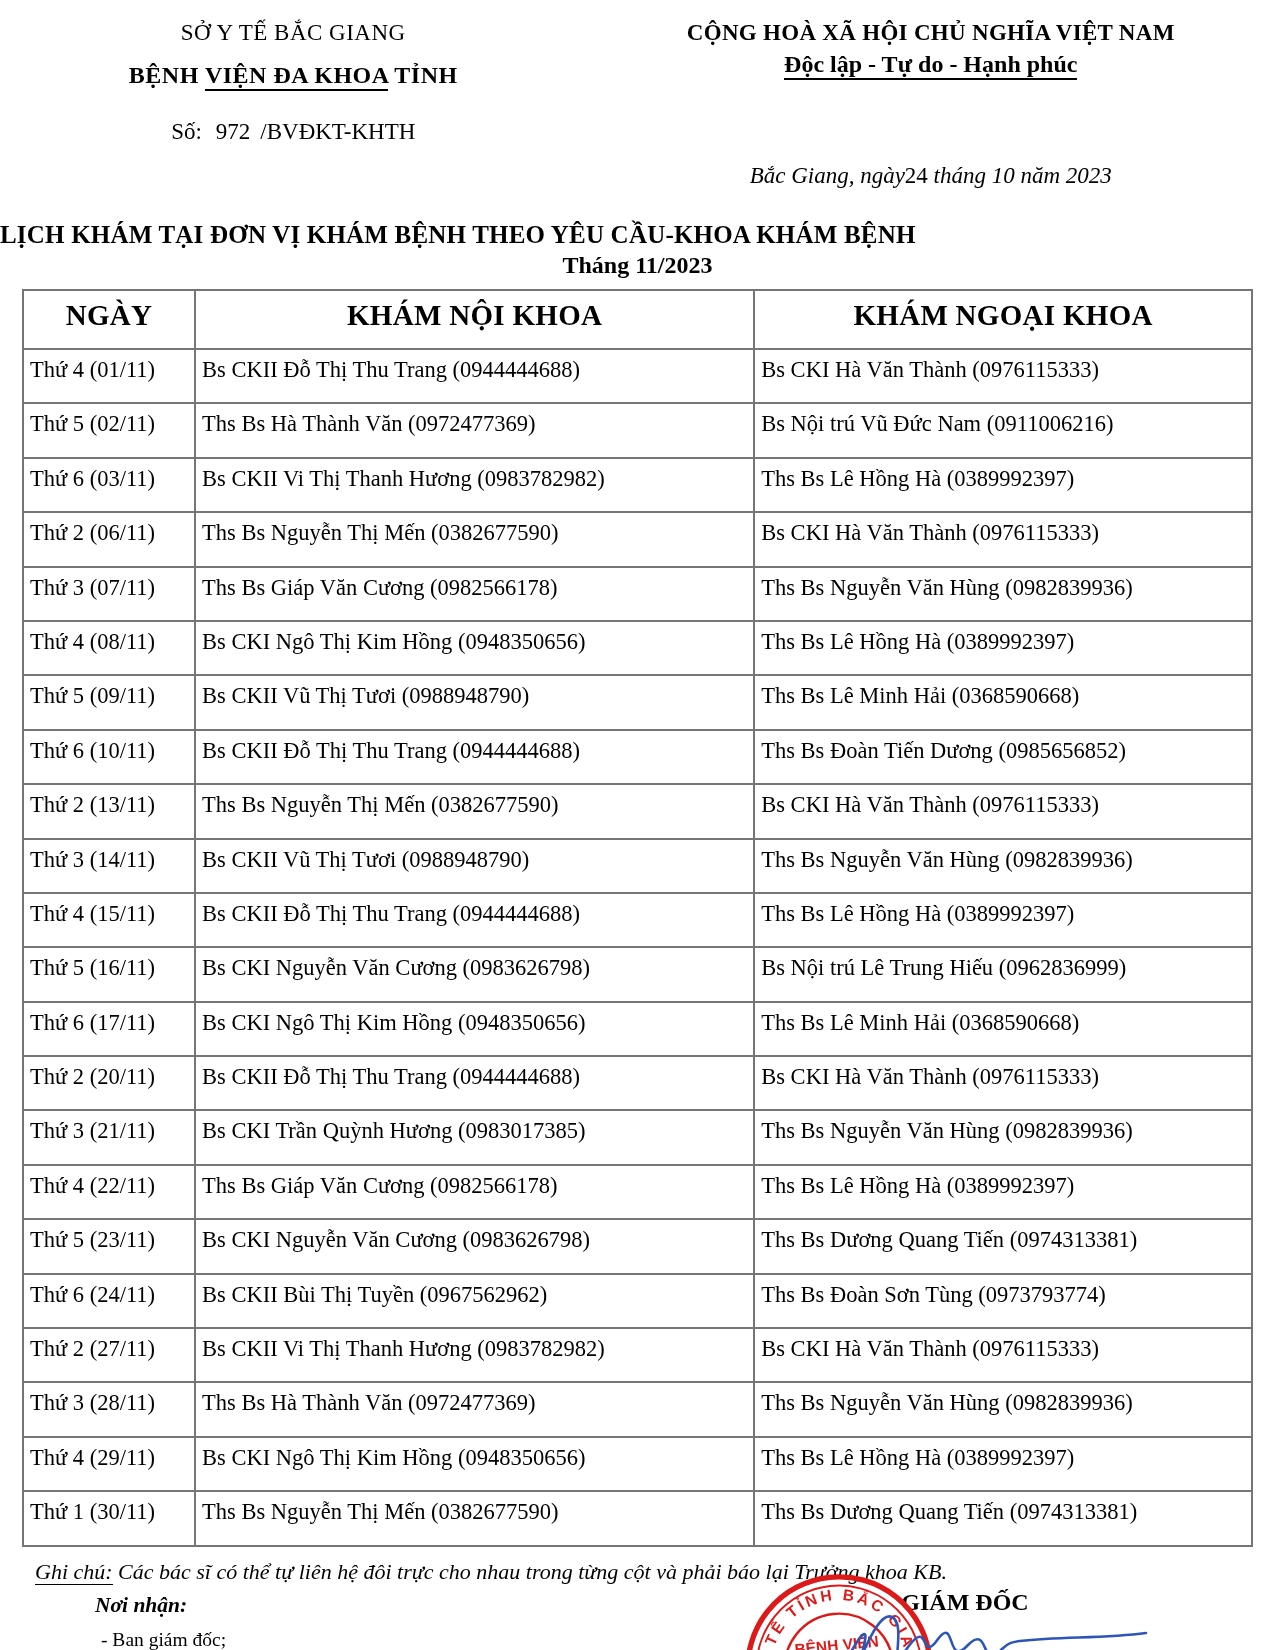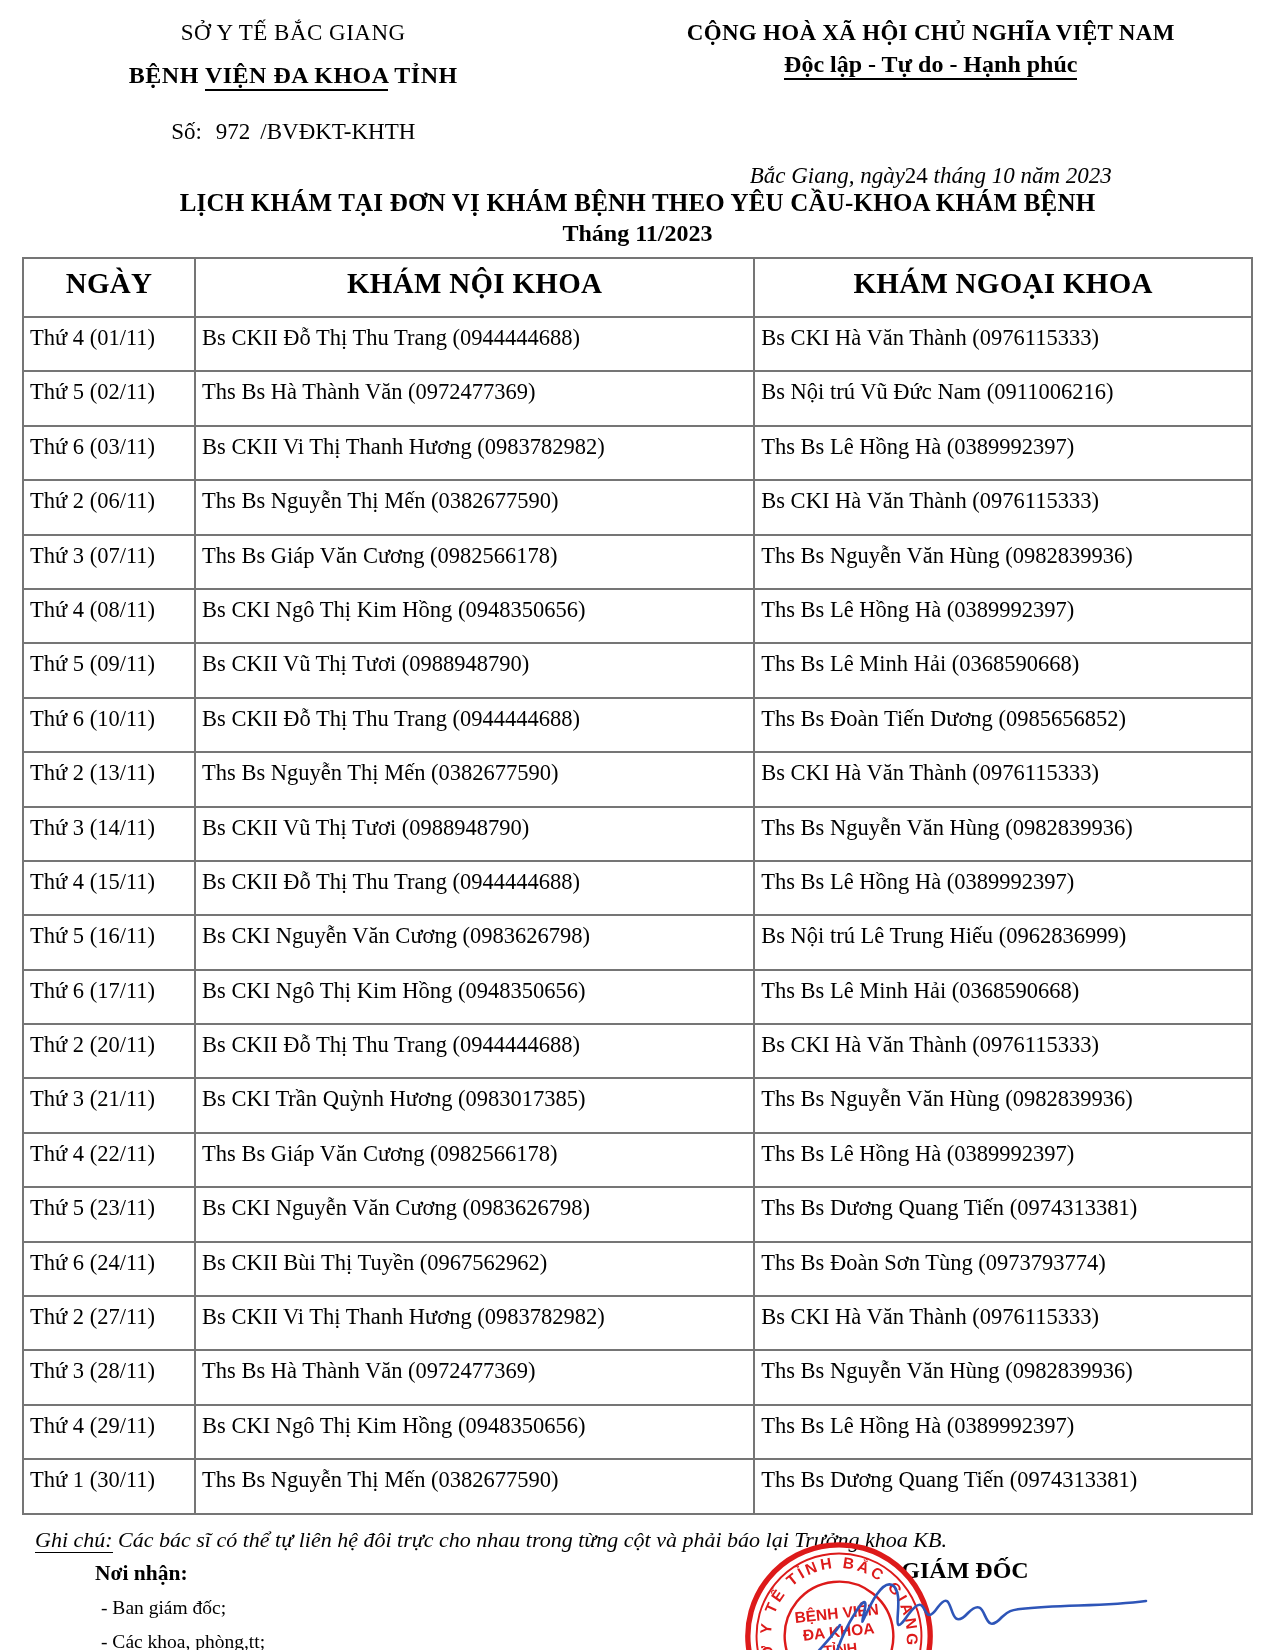--- a/index.html
+++ b/index.html
@@ -17,21 +17,21 @@
   .u-part   { border-bottom:2px solid #000; padding-bottom:1px; }
   .h-nat1   { font-size:23px; font-weight:bold; letter-spacing:0.3px; }
   .h-nat2   { font-size:24px; font-weight:bold; margin-top:5px; }
   .h-nat2 .u-part { border-bottom:2.5px solid #000; }
   .so-row   { display:flex; margin-top:30px; }
   .so-left  { width:46%; text-align:center; font-size:23px; }
   .so-left .so-num { margin:0 10px 0 14px; }
   .so-right { width:54%; text-align:center; font-size:23px; font-style:italic;margin-top:44px; }
   .day-plain { font-style:normal; }
   
-  .title1 { text-align:center; font-weight:bold; font-size:25px; letter-spacing:0.2px; }
+  .title1 { margin-top:32px; text-align:left; font-weight:bold; font-size:25px; letter-spacing:0.2px; }
   .title2 { margin-top:3px;  text-align:center; font-weight:bold; font-size:24px; }
   
   table.schedule {
     border-collapse:collapse; table-layout:fixed;
     margin:10px 0 0 22px; width:1231px;
     border:2px solid #3a3a3a;
   }
   .schedule th, .schedule td { border:2px solid #757575; }
   .schedule th {
     height:48px; vertical-align:top; padding-top:8px;
@@ -40,21 +40,21 @@
   .schedule td {
     height:45.4px; vertical-align:top;
     padding:7px 4px 0 6px; font-size:22.5px;
     white-space:nowrap; overflow:hidden;
   }
   .col-date { width:14%; } .col-noi { width:45.5%; } .col-ngoai { width:40.5%; }
   
   .note-line { margin:12px 0 0 35px; font-style:italic; font-size:22px; }
   .note-label { border-bottom:1.5px solid #000; }
   .footer-block { position:relative; height:300px; margin-top:4px; }
-  .recipients-label { position:absolute; left:95px; top:4px; font-weight:bold; font-size:21.5px; }
+  .recipients-label { position:absolute; left:95px; top:4px; font-weight:bold; font-style:italic; font-size:21.5px; }
   .recipient { position:absolute; left:101px; font-size:19.5px; }
   .r0 { top:40px; } .r1 { top:74px; } .r2 { top:108px; }
   .signer-title {
     position:absolute; left:850px; top:0px; width:230px; text-align:center;
     font-weight:bold; font-size:24px; z-index:1;
   }
   .stamp-wrap { position:absolute; left:742px; top:-18px; width:194px; height:194px; z-index:2; }
   .sig-wrap   { position:absolute; left:740px; top:8px;  width:420px; height:150px; z-index:3; }
 </style>
 </head>

